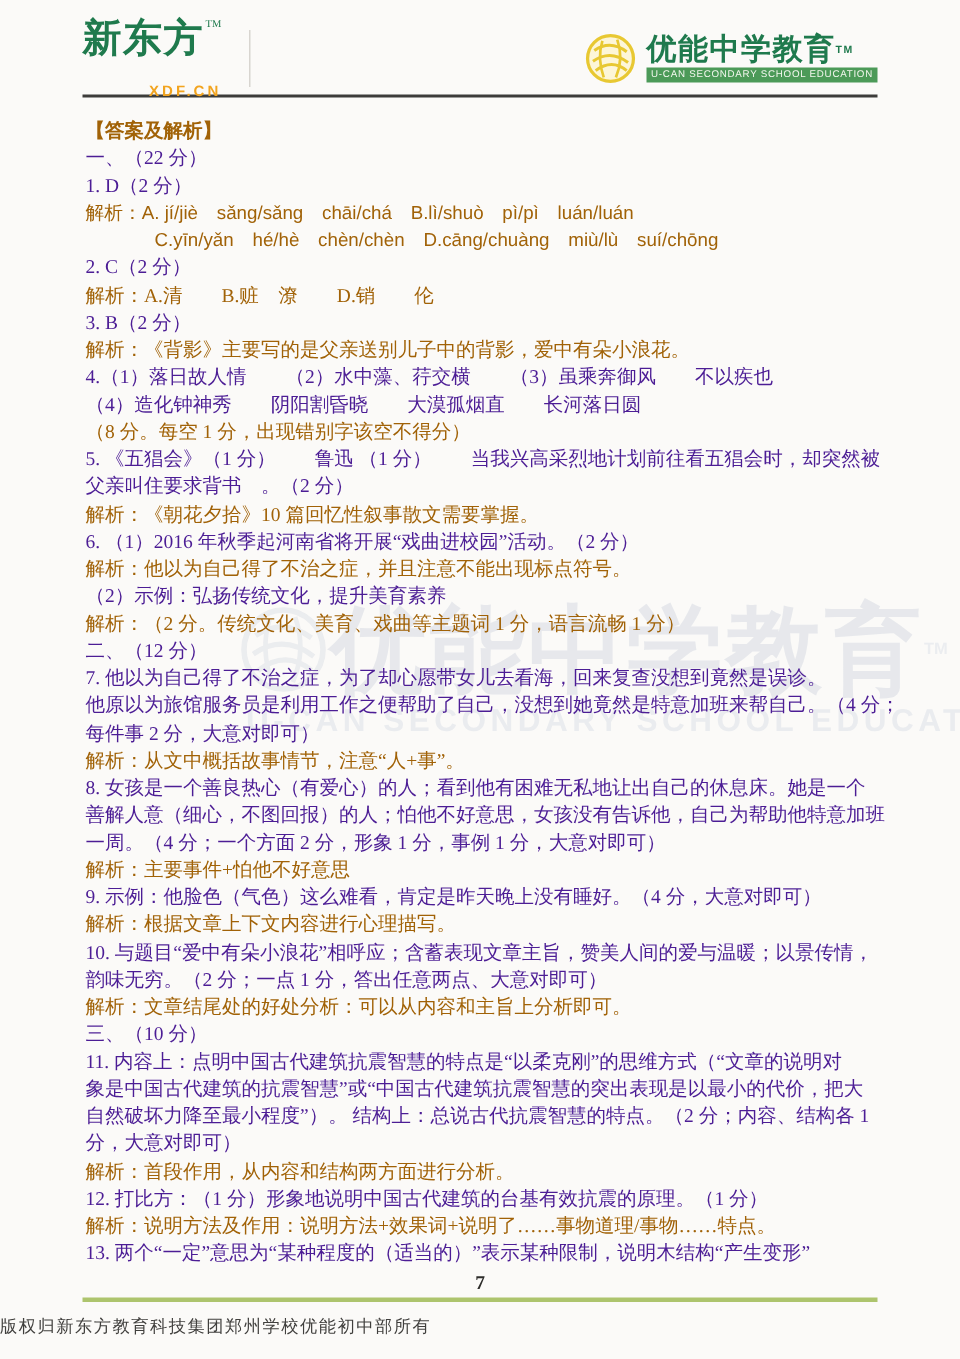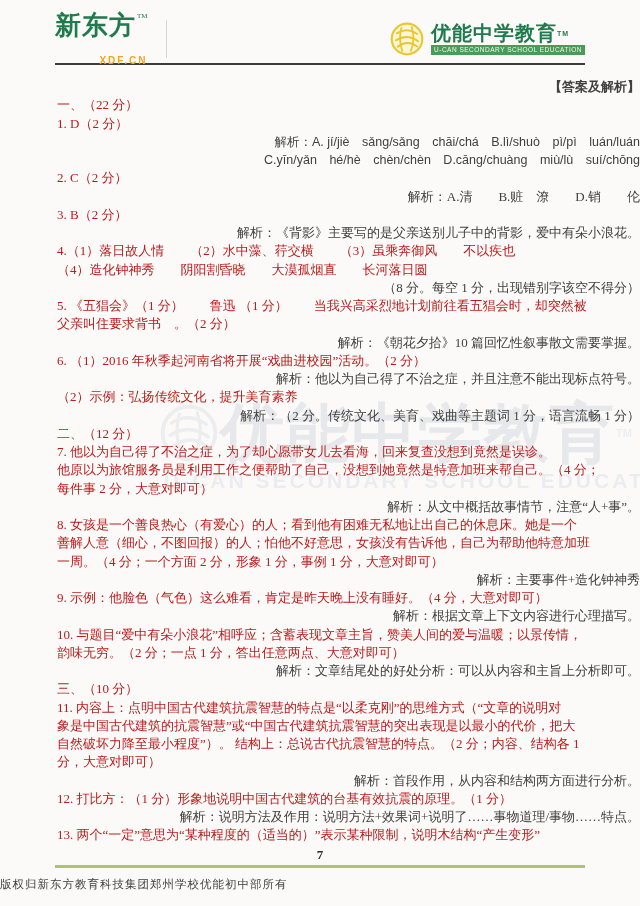--- a/index.html
+++ b/index.html
@@ -61,23 +61,23 @@
   }
   .wm-sub{
     font-family:"Liberation Sans","DejaVu Sans",sans-serif;
     font-weight:bold;font-size:21px;line-height:22px;color:#dde1e8;
     letter-spacing:3px;margin-top:2px;margin-left:6px;white-space:nowrap;
   }
 
   
   .doc{position:relative;z-index:2;padding:13px 0 0 57px;width:583px;}
   .line{
-    font-size:13px;line-height:18.25px;white-space:nowrap;color:#b91c1c;
+    font-size:13px;line-height:18.25px;white-space:nowrap;color:#4c1d95;
   }
-  .line.red{color:#404040;text-align:right;}
+  .line.red{color:#a16207;}
   .line.bold{font-weight:bold;}
   .line.indent1{padding-left:46px;}
   .line.sans{font-family:"Liberation Sans","DejaVu Sans",sans-serif;font-size:12.5px;}
 
   
   .footer{position:relative;z-index:2;margin-top:2px;}
   .page-num{text-align:center;font-size:13px;font-weight:bold;color:#2d2c2a;line-height:16px;}
   .footer-rule{height:3px;background:#adc46d;margin:2px 55px 0 55px;}
   .copyright{
     text-align:left;font-size:11.5px;color:#403f3d;margin-top:9px;letter-spacing:1px;
@@ -155,21 +155,21 @@
       <div class="line black">（2）示例：弘扬传统文化，提升美育素养</div>
       <div class="line red">解析：（2 分。传统文化、美育、戏曲等主题词 1 分，语言流畅 1 分）</div>
       <div class="line black">二、（12 分）</div>
       <div class="line black">7. 他以为自己得了不治之症，为了却心愿带女儿去看海，回来复查没想到竟然是误诊。</div>
       <div class="line black">他原以为旅馆服务员是利用工作之便帮助了自己，没想到她竟然是特意加班来帮自己。（4 分；</div>
       <div class="line black">每件事 2 分，大意对即可）</div>
       <div class="line red">解析：从文中概括故事情节，注意“人+事”。</div>
       <div class="line black">8. 女孩是一个善良热心（有爱心）的人；看到他有困难无私地让出自己的休息床。她是一个</div>
       <div class="line black">善解人意（细心，不图回报）的人；怕他不好意思，女孩没有告诉他，自己为帮助他特意加班</div>
       <div class="line black">一周。（4 分；一个方面 2 分，形象 1 分，事例 1 分，大意对即可）</div>
-      <div class="line red">解析：主要事件+造化钟神秀</div>
+      <div class="line red">解析：主要事件+怕他不好意思</div>
       <div class="line black">9. 示例：他脸色（气色）这么难看，肯定是昨天晚上没有睡好。（4 分，大意对即可）</div>
       <div class="line red">解析：根据文章上下文内容进行心理描写。</div>
       <div class="line black">10. 与题目“爱中有朵小浪花”相呼应；含蓄表现文章主旨，赞美人间的爱与温暖；以景传情，</div>
       <div class="line black">韵味无穷。（2 分；一点 1 分，答出任意两点、大意对即可）</div>
       <div class="line red">解析：文章结尾处的好处分析：可以从内容和主旨上分析即可。</div>
       <div class="line black">三、（10 分）</div>
       <div class="line black">11. 内容上：点明中国古代建筑抗震智慧的特点是“以柔克刚”的思维方式（“文章的说明对</div>
       <div class="line black">象是中国古代建筑的抗震智慧”或“中国古代建筑抗震智慧的突出表现是以最小的代价，把大</div>
       <div class="line black">自然破坏力降至最小程度”）。 结构上：总说古代抗震智慧的特点。（2 分；内容、结构各 1</div>
       <div class="line black">分，大意对即可）</div>

